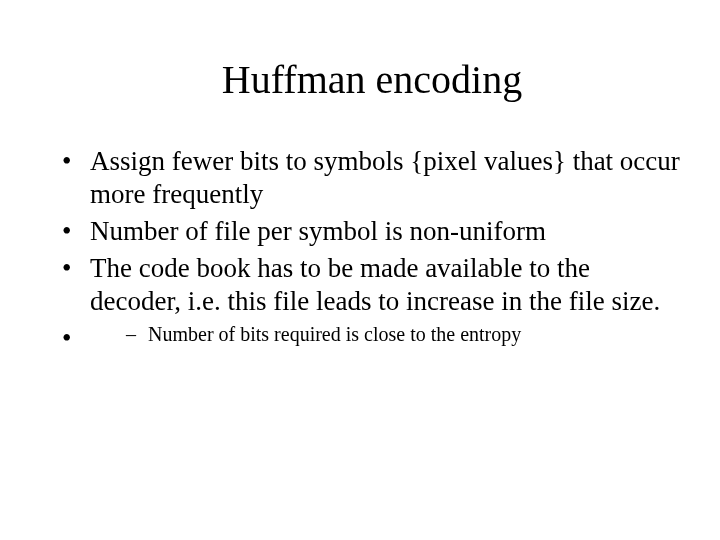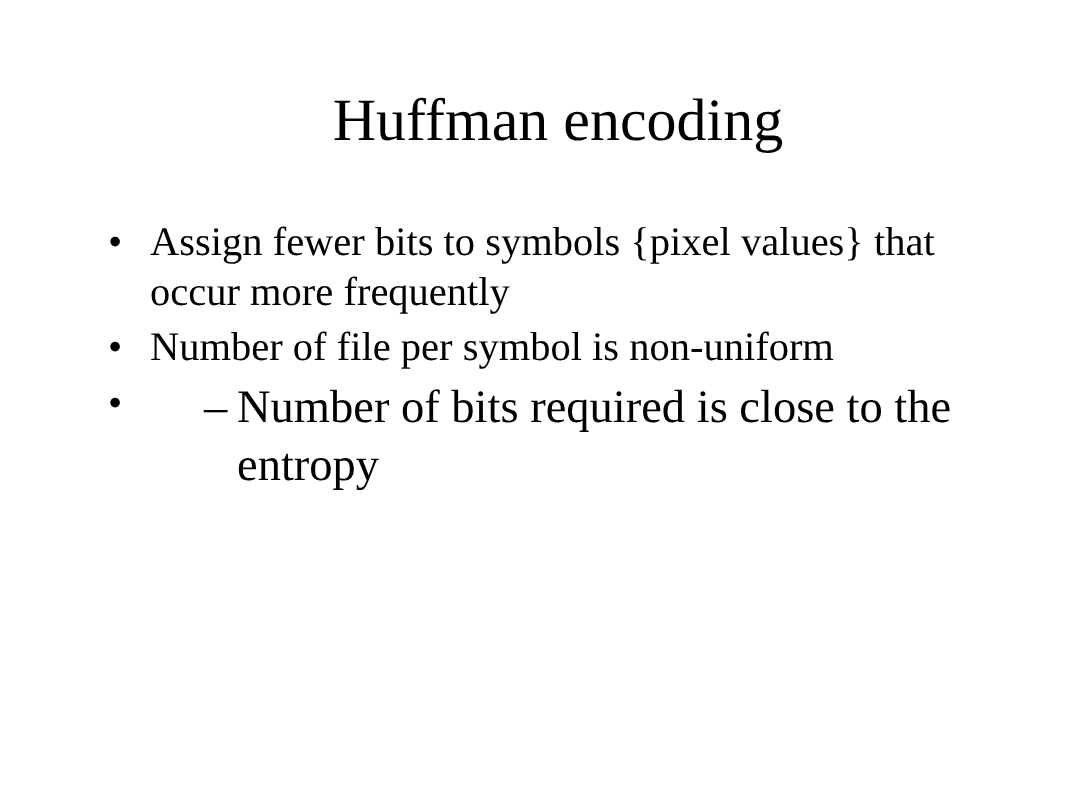--- a/index.html
+++ b/index.html
@@ -18,41 +18,41 @@
     padding: 36px 30px 40px 54px;
   }
   .title {
     text-align: center;
     font-size: 40px;
     font-weight: normal;
     margin: 20px 0 42px 0;
   }
   ul.bullets {
     list-style: none;
-    margin: 14px;
+    margin: 4px;
     padding: 0 0 0 4px;
     font-size: 27px;
     line-height: 1.22;
   }
   ul.bullets > li {
     position: relative;
     padding-left: 28px;
     margin: 0 0 4px 0;
   }
   ul.bullets > li::before {
     content: "•";
     position: absolute;
     left: 0;
     top: 0;
   }
   ul.sub {
     list-style: none;
     margin: 2px 0 0 0;
     padding: 0 0 0 36px;
-    font-size: 31px;
+    font-size: 20px;
     line-height: 1.25;
   }
   ul.sub > li {
     position: relative;
     padding-left: 22px;
   }
   ul.sub > li::before {
     content: "–";
     position: absolute;
     left: 0;
@@ -66,20 +66,23 @@
   <div class="title">Huffman encoding</div>
 
   <ul class="bullets">
     <li>
       <span>Assign fewer bits to symbols {pixel values} that occur more frequently</span>
     </li>
     <li>
       <span>Number of file per symbol is non-uniform</span>
     </li>
     <li>
+      <span>The code book has to be made available to the decoder, i.e. this file leads to increase in the file size.</span>
+    </li>
+    <li>
       <ul class="sub">
         <li>
           <span>Number of bits required is close to the entropy</span>
         </li>
       </ul>
     </li>
   </ul>
 </div>
 
 </body></html>

